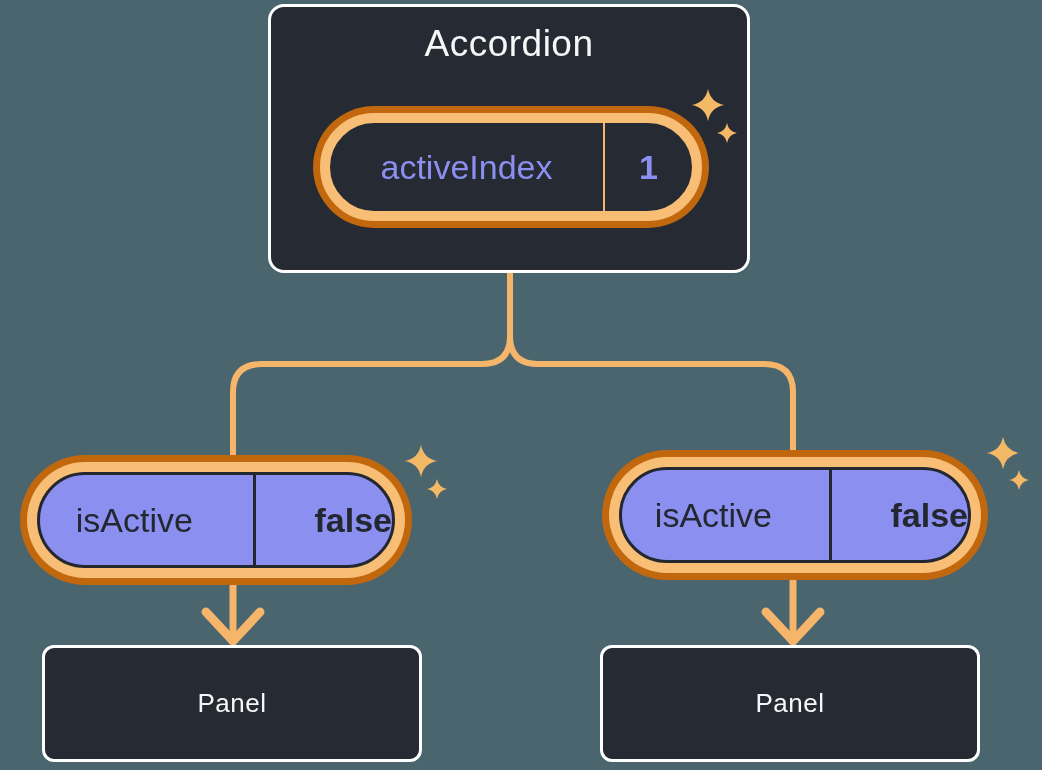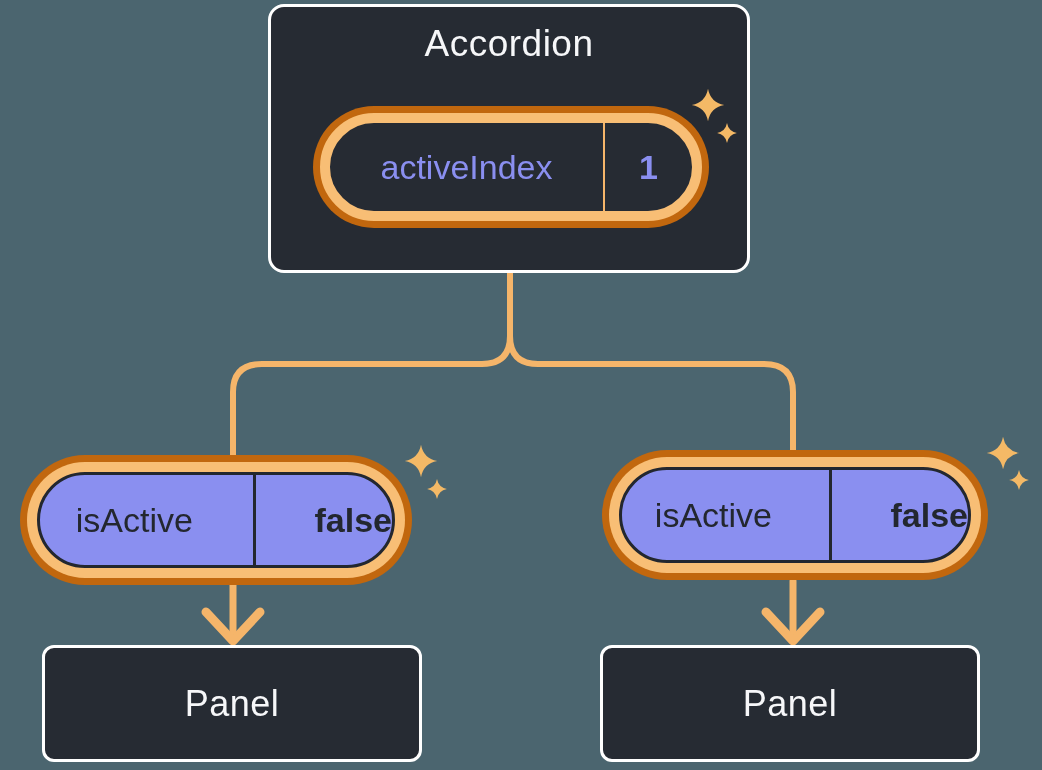--- a/index.html
+++ b/index.html
@@ -63,21 +63,21 @@
   }
   .prop-pill-left{left:37px;top:472px;width:358px;height:96px;}
   .prop-pill-left .cell-name{width:204px;}
   .prop-pill-right{left:619px;top:467px;width:352px;height:96px;}
   .prop-pill-right .cell-name{width:208px;}
   .panel-node{width:380px;height:117px;border-radius:12px;}
   .panel-node-left{left:42px;top:645px;}
   .panel-node-right{left:600px;top:645px;}
   .panel-label{
     width:100%;height:100%;display:flex;align-items:center;justify-content:center;
-    font-size:36px;color:var(--text-light);letter-spacing:.5px;
+    font-size:26px;color:var(--text-light);letter-spacing:.5px;
   }
   .sparkle{position:absolute;z-index:4;}
 </style>
 </head>
 <body>
 
 <div class="canvas">
 
   <svg class="connector-svg" width="1042" height="770" viewBox="0 0 1042 770" fill="none">
     <path d="M510,273 V336 Q510,364 482,364 H262 Q233,364 233,392 V457" stroke="var(--accent)" stroke-width="6"></path>

